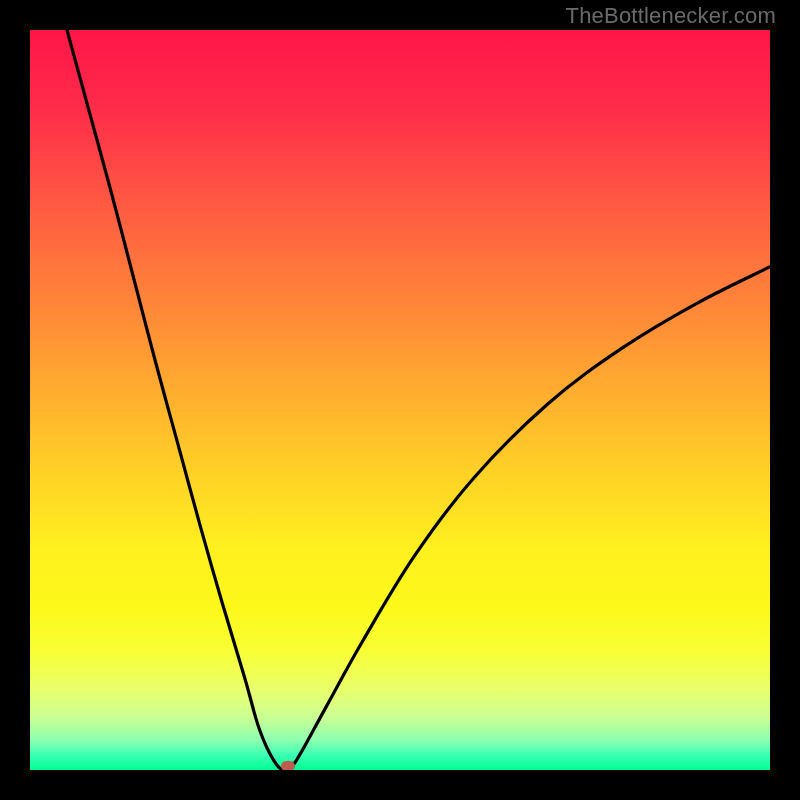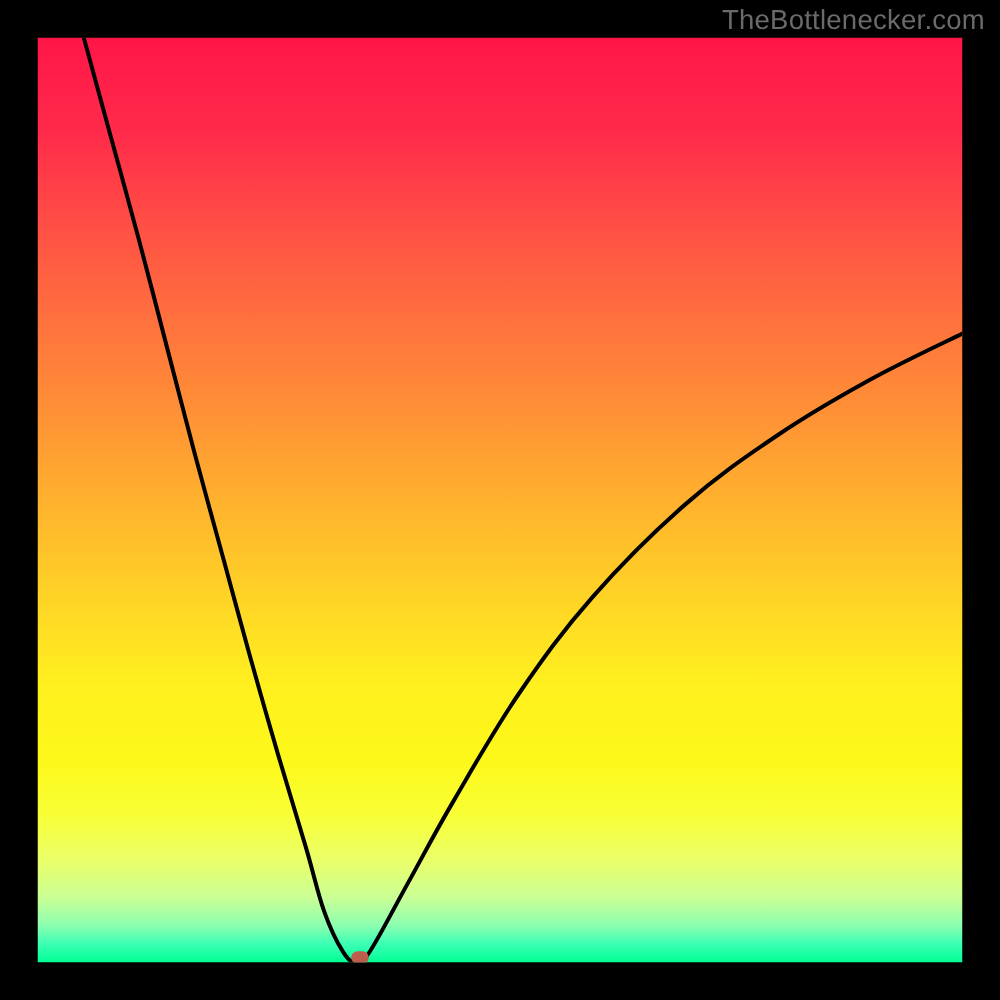--- a/index.html
+++ b/index.html
@@ -12,21 +12,21 @@
   }
   .frame {
     position: relative;
     width: 800px;
     height: 800px;
     background: #000;
   }
   .watermark {
     position: absolute;
     top: 3px;
-    right: 12px;
+    right: 24px;
     font-family: Arial, Helvetica, sans-serif;
     font-size: 22px;
     color: #6a6a6a;
     letter-spacing: 0.2px;
     z-index: 50;
   }
   .plot {
     position: absolute;
     left: 30px;
     top: 30px;

